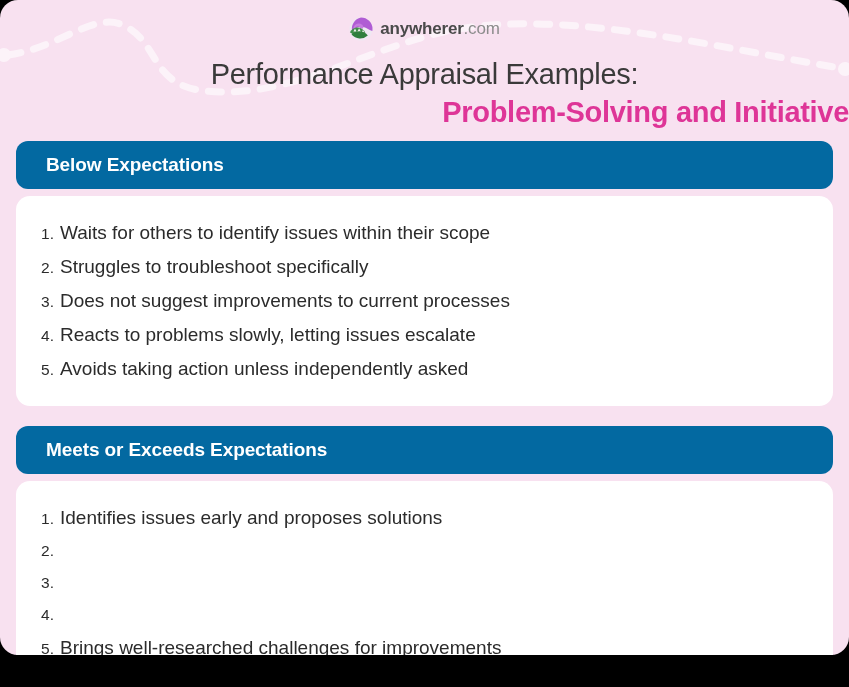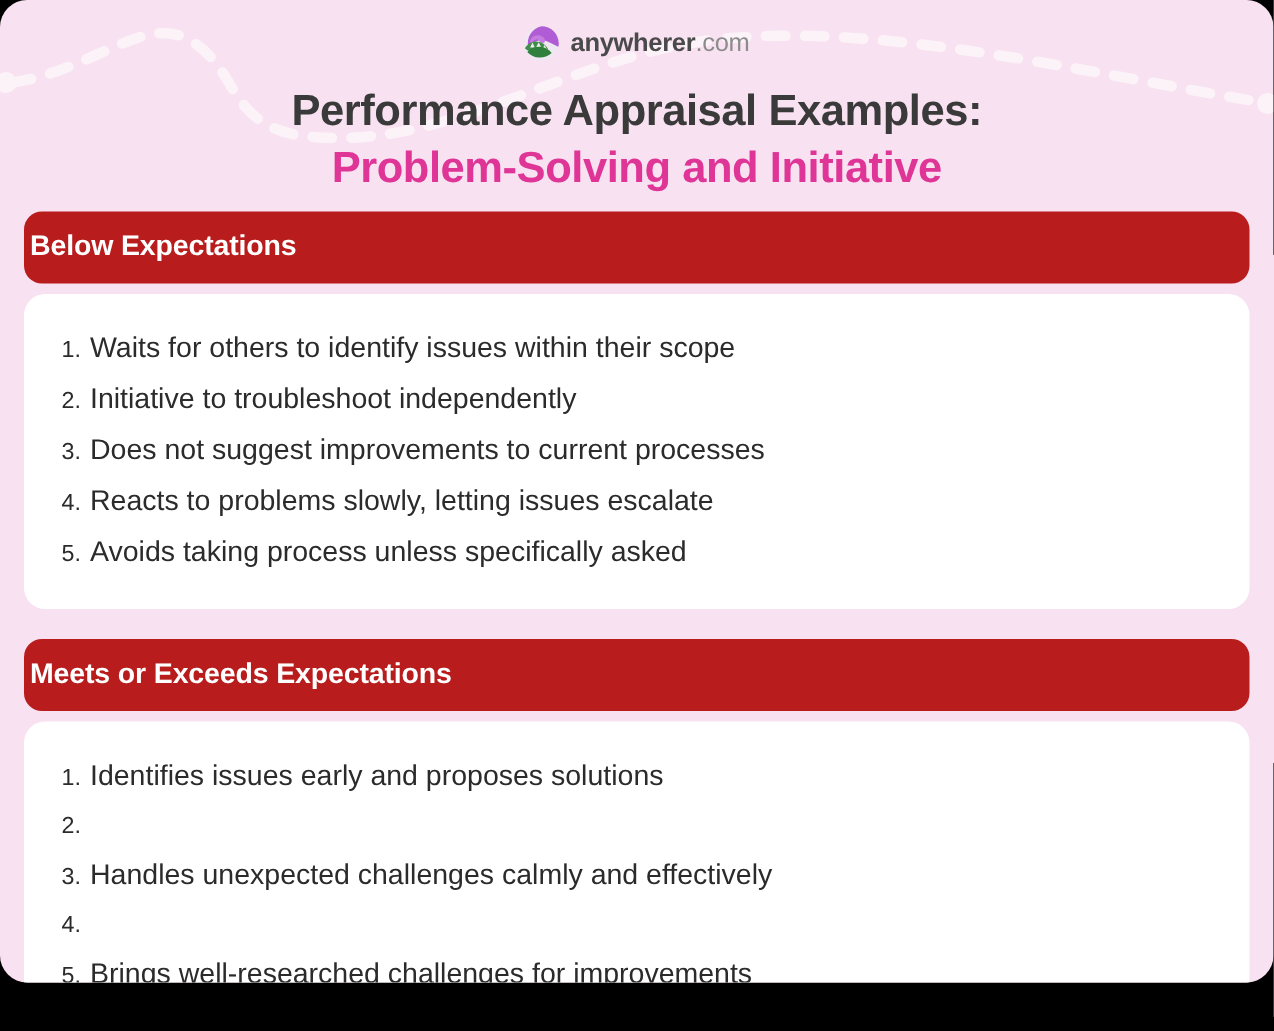--- a/index.html
+++ b/index.html
@@ -69,51 +69,52 @@
   
   .title-block {
     position: absolute;
     top: 55px;
     left: 0;
     width: 849px;
     text-align: center;
   }
   .title-line1 {
     font-size: 29px;
-    font-weight: bold;
+    font-weight: normal;
     color: #3A3A3A;
     letter-spacing: -0.3px;
     line-height: 38px;
   }
   .title-line2 {
     font-size: 29px;
     font-weight: bold;
     color: #DE3597;
     letter-spacing: -0.3px;
     line-height: 38px;
+    text-align: right;
   }
 
   
   .sections {
     position: absolute;
     top: 141px;
     left: 16px;
     width: 817px;
   }
 
   .section { margin-bottom: 0; }
   .section + .section { margin-top: 20px; }
 
   .section-header {
-    background: #b91c1c;
+    background: #0369a1;
     border-radius: 12px;
     height: 48px;
     display: flex;
     align-items: center;
-    padding: 0 0 0 4px;
+    padding: 0 0 0 30px;
   }
   .section-header-label {
     color: #FFFFFF;
     font-size: 19px;
     font-weight: bold;
     letter-spacing: -0.1px;
   }
 
   .section-card {
     background: #FFFFFF;
@@ -186,54 +187,53 @@
         <span class="section-header-label">Below Expectations</span>
       </div>
       <div class="section-card">
         <ol class="item-list">
           <li class="item-row">
             <span class="item-num">1.</span>
             <span class="item-text">Waits for others to identify issues within their scope</span>
           </li>
           <li class="item-row">
             <span class="item-num">2.</span>
-            <span class="item-text">Initiative to troubleshoot independently</span>
+            <span class="item-text">Struggles to troubleshoot specifically</span>
           </li>
           <li class="item-row">
             <span class="item-num">3.</span>
             <span class="item-text">Does not suggest improvements to current processes</span>
           </li>
           <li class="item-row">
             <span class="item-num">4.</span>
             <span class="item-text">Reacts to problems slowly, letting issues escalate</span>
           </li>
           <li class="item-row">
             <span class="item-num">5.</span>
-            <span class="item-text">Avoids taking process unless specifically asked</span>
+            <span class="item-text">Avoids taking action unless independently asked</span>
           </li>
         </ol>
       </div>
     </div>
 
     <div class="section">
       <div class="section-header">
         <span class="section-header-label">Meets or Exceeds Expectations</span>
       </div>
       <div class="section-card">
         <ol class="item-list">
           <li class="item-row">
             <span class="item-num">1.</span>
             <span class="item-text">Identifies issues early and proposes solutions</span>
           </li>
           <li class="item-row">
             <span class="item-num">2.</span>
           </li>
           <li class="item-row">
             <span class="item-num">3.</span>
-            <span class="item-text">Handles unexpected challenges calmly and effectively</span>
           </li>
           <li class="item-row">
             <span class="item-num">4.</span>
           </li>
           <li class="item-row">
             <span class="item-num">5.</span>
             <span class="item-text">Brings well-researched challenges for improvements</span>
           </li>
         </ol>
       </div>

